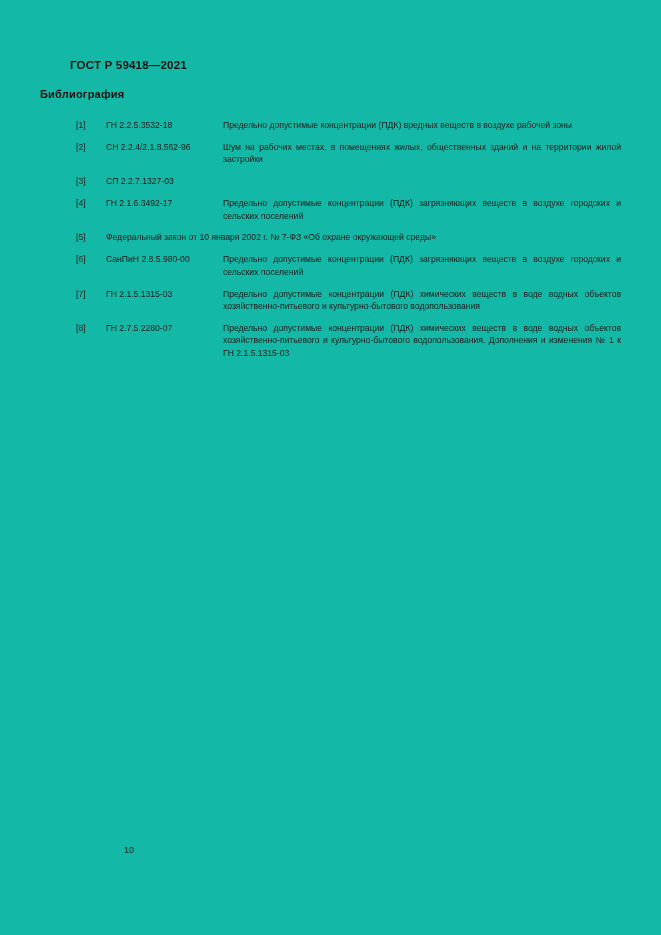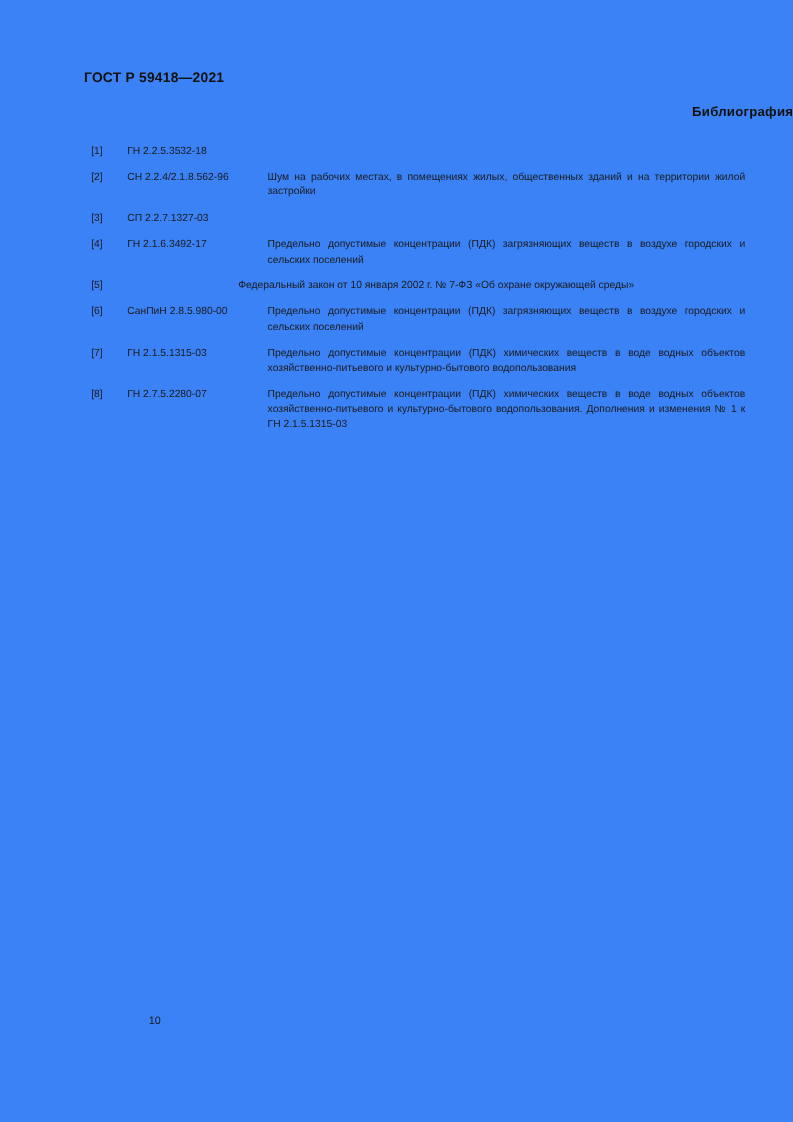--- a/index.html
+++ b/index.html
@@ -12,42 +12,42 @@
     width: 661px;
     height: 935px;
     position: relative;
     font-family: "Liberation Sans", "DejaVu Sans", sans-serif;
     color: #1a1a1a;
     -webkit-font-smoothing: antialiased;
   }
   .page {
     position: absolute;
     inset: 0;
-    background: #3b82f6;
+    background: #14b8a6;
   }
 
   
   .doc-header {
     position: absolute;
     left: 70px;
     top: 59px;
     font-size: 11.5px;
     font-weight: bold;
     letter-spacing: 0.2px;
     color: #111111;
     white-space: nowrap;
   }
 
   
   .section-title {
     position: absolute;
     left: 0;
     right: 0;
     top: 88px;
-    text-align: right;
+    text-align: left;
     font-size: 11px;
     font-weight: bold;
     letter-spacing: 0.2px;
     color: #111111;
     padding-left: 40px;
   }
 
   
   .biblio {
     position: absolute;
@@ -80,21 +80,21 @@
     flex: 1 1 auto;
     font-size: 8.6px;
     line-height: 12.4px;
     color: #1a1a1a;
     text-align: justify;
     text-justify: inter-word;
     hyphens: none;
   }
   
   .biblio-entry.full .entry-text {
-    text-align: center;
+    text-align: left;
   }
   .biblio-entry.full .entry-text {
     margin-left: 0;
   }
 
   
   .page-number {
     position: absolute;
     left: 76px;
     top: 845px;
@@ -109,20 +109,21 @@
 <div class="page">
 
   <div class="doc-header">ГОСТ Р 59418—2021</div>
 
   <div class="section-title">Библиография</div>
 
   <div class="biblio" id="biblio-list">
       <div class="biblio-entry">
         <div class="entry-num">[1]</div>
         <div class="entry-code">ГН 2.2.5.3532-18</div>
+        <div class="entry-text">Предельно допустимые концентрации (ПДК) вредных веществ в воздухе рабочей зоны</div>
       </div>
       <div class="biblio-entry">
         <div class="entry-num">[2]</div>
         <div class="entry-code">СН 2.2.4/2.1.8.562-96</div>
         <div class="entry-text">Шум на рабочих местах, в помещениях жилых, общественных зданий и на территории жилой застройки</div>
       </div>
       <div class="biblio-entry">
         <div class="entry-num">[3]</div>
         <div class="entry-code">СП 2.2.7.1327-03</div>
       </div>

